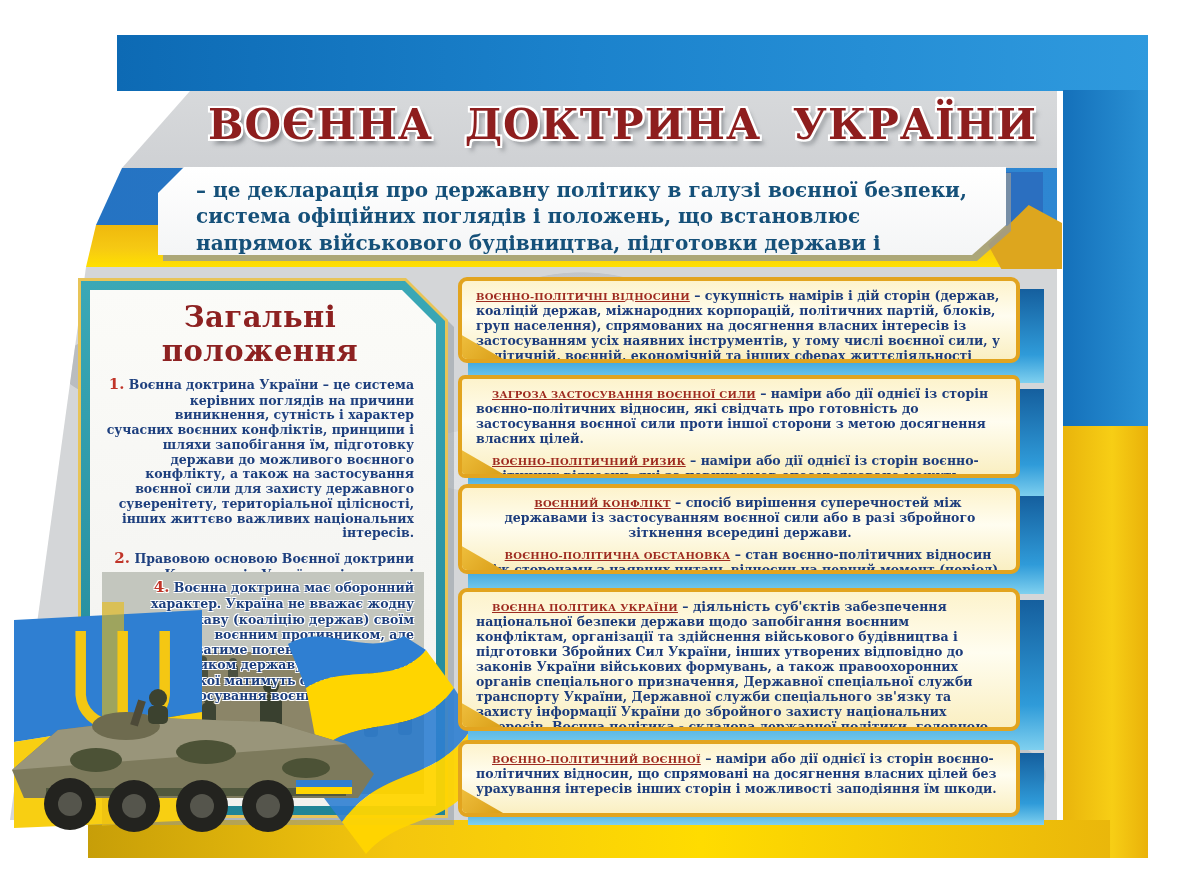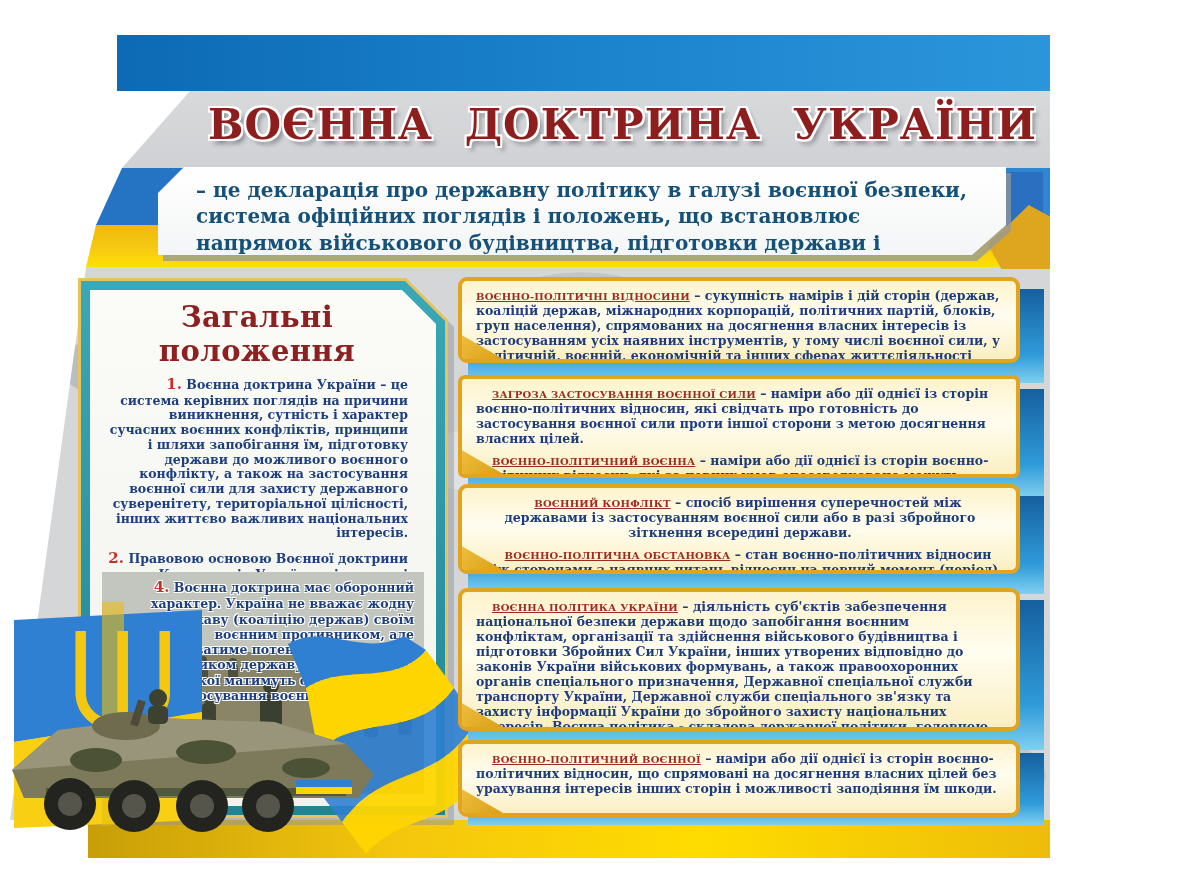--- a/index.html
+++ b/index.html
@@ -1,17 +1,17 @@
 <!DOCTYPE html>
 <html lang="uk"><head>
 <meta charset="utf-8">
 <style>
   html,body{margin:0;padding:0;background:#ffffff;}
   .stage{
-    position:relative;width:1050px;height:886px;overflow:hidden;
+    position:relative;width:1148px;height:886px;overflow:hidden;
     font-family:"DejaVu Serif",serif;background:#ffffff;
   }
   
   .band{position:absolute;}
   .top-blue{left:117px;top:35px;width:1035px;height:56px;
     background:linear-gradient(90deg,#0d6ab4,#1b82cc 45%,#2f9ade);}
   .right-blue{left:1063px;top:90px;width:89px;height:336px;
     background:linear-gradient(90deg,#1470ba,#2b93d6);}
   .right-yellow{left:1063px;top:426px;width:89px;height:432px;
     background:linear-gradient(90deg,#e9b40c,#f7ce15 55%,#e8ae08);}
@@ -59,21 +59,21 @@
   .lbox{position:absolute;left:78px;top:278px;width:370px;height:540px;
     filter:drop-shadow(6px 7px 0 rgba(140,150,158,.5));}
   .lbox .g1{width:100%;height:100%;background:#e8c458;
     clip-path:polygon(0 0,calc(100% - 42px) 0,100% 42px,100% 100%,0 100%);}
   .lbox .teal{position:absolute;left:3px;top:3px;right:3px;bottom:3px;
     background:linear-gradient(180deg,#3aa8b6,#1f8496);
     clip-path:polygon(0 0,calc(100% - 40px) 0,100% 40px,100% 100%,0 100%);}
   .lbox .inner{position:absolute;left:12px;top:12px;right:12px;bottom:12px;
     background:linear-gradient(180deg,#fbfbf8,#f1f1ee);
     clip-path:polygon(0 0,calc(100% - 34px) 0,100% 34px,100% 100%,0 100%);
-    box-sizing:border-box;padding:8px 28px 222px 16px;overflow:hidden;}
+    box-sizing:border-box;padding:8px 22px 222px 16px;overflow:hidden;}
   .lbox h2{margin:2px 0 8px 0;text-align:center;font-size:29px;color:#8d2121;
     letter-spacing:.5px;}
   .provision{margin:0 0 9px 0;font-size:12.5px;line-height:1.18;font-weight:bold;color:#1d3f7e;text-align:right;}
   .provision .num{color:#c03428;font-size:15px;}
   
   .photo{position:absolute;left:12px;right:12px;bottom:12px;height:222px;overflow:hidden;
     background:linear-gradient(180deg,#c9cdc6 0%,#b5b3a4 26%,#948e74 40%,#837d63 70%,#75705a 100%);}
   .photo svg{position:absolute;left:0;top:0;}
   .provision-overlay{position:absolute;left:16px;right:10px;top:6px;margin:0;
     font-size:12.5px;line-height:1.22;font-weight:bold;color:#1d3f7e;
@@ -262,21 +262,21 @@
   <div class="backing" style="left:468px;top:496px;width:576px;height:98px;"></div>
   <div class="backing" style="left:468px;top:600px;width:576px;height:150px;"></div>
   <div class="backing" style="left:468px;top:753px;width:576px;height:72px;"></div>
 
   <div class="dbox" style="left:458px;top:277px;width:562px;height:86px;">
     <p class="def" style="text-indent:0;"><span class="term">ВОЄННО-ПОЛІТИЧНІ ВІДНОСИНИ</span><span> – сукупність намірів і дій сторін (держав, коаліцій держав, міжнародних корпорацій, політичних партій, блоків, груп населення), спрямованих на досягнення власних інтересів із застосуванням усіх наявних інструментів, у тому числі воєнної сили, у політичній, воєнній, економічній та інших сферах життєдіяльності</span></p>
   </div>
 
   <div class="dbox" style="left:458px;top:375px;width:562px;height:103px;border-radius:7px;">
     <p class="def"><span class="term">ЗАГРОЗА ЗАСТОСУВАННЯ ВОЄННОЇ СИЛИ</span><span> – наміри або дії однієї із сторін воєнно-політичних відносин, які свідчать про готовність до застосування воєнної сили проти іншої сторони з метою досягнення власних цілей.</span></p>
-    <p class="def"><span class="term">ВОЄННО-ПОЛІТИЧНИЙ ВОЄННА</span><span> – наміри або дії однієї із сторін воєнно-політичних відносин, які за певних умов опосередковано можуть заподіяти шкоди національним інтересам іншої сторони;</span></p>
+    <p class="def"><span class="term">ВОЄННО-ПОЛІТИЧНИЙ РИЗИК</span><span> – наміри або дії однієї із сторін воєнно-політичних відносин, які за певних умов опосередковано можуть заподіяти шкоди національним інтересам іншої сторони;</span></p>
   </div>
 
   <div class="dbox" style="left:458px;top:484px;width:562px;height:90px;text-align:center;">
     <p class="def"><span class="term">ВОЄННИЙ КОНФЛІКТ</span><span> – спосіб вирішення суперечностей між державами із застосуванням воєнної сили або в разі збройного зіткнення всередині держави.</span></p>
     <p class="def"><span class="term">ВОЄННО-ПОЛІТИЧНА ОБСТАНОВКА</span><span> – стан воєнно-політичних відносин між сторонами з наявних питань відносин на певний момент (період) часу.</span></p>
   </div>
 
   <div class="dbox" style="left:458px;top:588px;width:562px;height:143px;">
     <p class="def"><span class="term">ВОЄННА ПОЛІТИКА УКРАЇНИ</span><span> – діяльність суб'єктів забезпечення національної безпеки держави щодо запобігання воєнним конфліктам, організації та здійснення військового будівництва і підготовки Збройних Сил України, інших утворених відповідно до законів України військових формувань, а також правоохоронних органів спеціального призначення, Державної спеціальної служби транспорту України, Державної служби спеціального зв'язку та захисту інформації України до збройного захисту національних інтересів. Воєнна політика - складова державної політики, головною метою якої є підтримання міжнародної безпеки, запобігання воєнним конфліктам, забезпечення обороноздатності держави.</span></p>
   </div>

